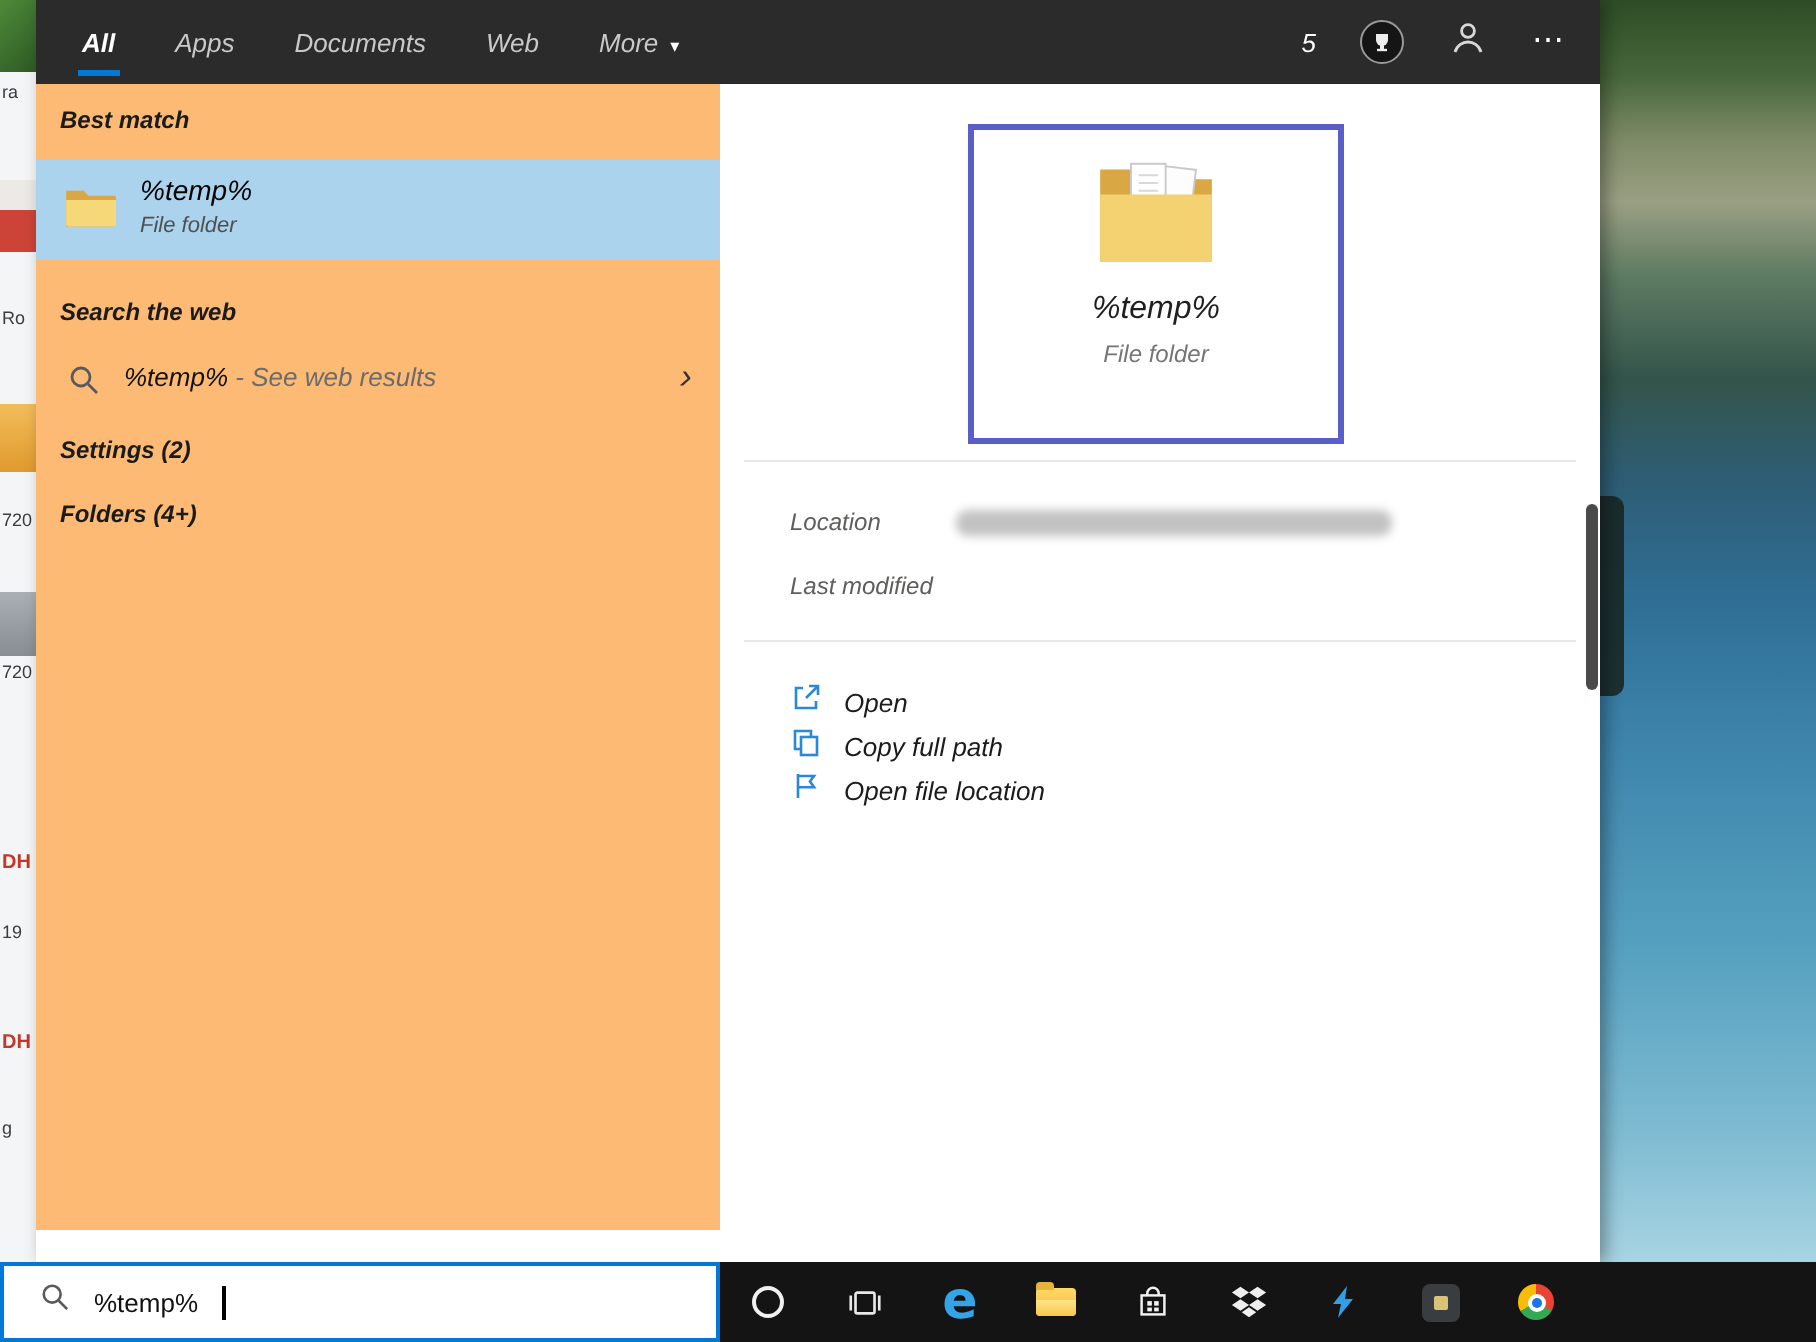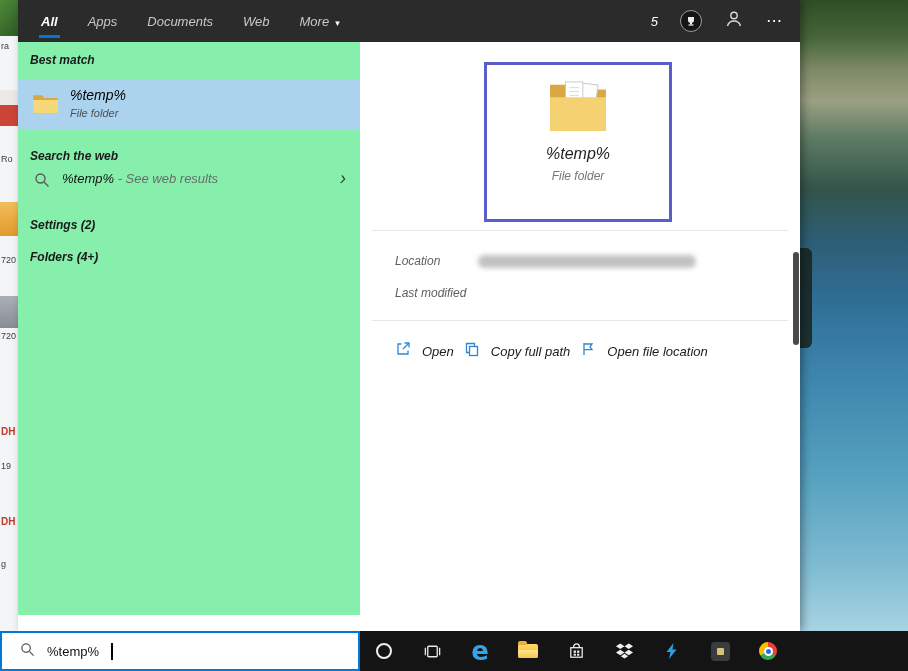--- a/index.html
+++ b/index.html
@@ -36,51 +36,51 @@
   .tab.active::after { content:""; position:absolute; left:-2px; right:-2px; bottom:-9px; height:3px;
     background:var(--accent,#0078d7); }
   .tab .caret { margin-left:6px; font-size:9px; color:#fff; }
   .topbar-right { margin-left:auto; display:flex; align-items:center; gap:22px; padding-right:18px; }
   .count { font-size:13px; color:#fff; }
   .rewards { width:22px; height:22px; border-radius:50%; background:#151515; border:1.5px solid #9a9a9a;
     display:flex; align-items:center; justify-content:center; }
   .dots { color:#fff; font-size:16px; line-height:1; }
 
   
-  .left-panel { position:absolute; left:0; top:42px; width:342px; height:573px; background:#86efac; }
+  .left-panel { position:absolute; left:0; top:42px; width:342px; height:573px; background:#fdba74; }
   .group-header { position:absolute; left:12px; font-size:12px; font-weight:700; color:#1b1b1b; }
   .gh-best { top:11px; }
   .gh-web { top:107px; }
   .gh-settings { top:176px; }
   .gh-folders { top:208px; }
   .best-match { position:absolute; left:0; top:38px; width:342px; height:50px;
     background:var(--selection,#abd3ee); cursor:default; }
   .best-match .folder-sm { position:absolute; left:14px; top:13px; }
   .bm-title { position:absolute; left:52px; top:7px; font-size:14px; color:#000; }
   .bm-sub { position:absolute; left:52px; top:27px; font-size:11px; color:#4f4f4f; }
-  .web-row { position:absolute; left:0; top:119px; width:342px; height:38px;text-align:right; }
+  .web-row { position:absolute; left:0; top:129px; width:342px; height:38px;text-align:right; }
   .web-row .mag { position:absolute; left:16px; top:11px; }
   .web-text { position:absolute; left:44px; top:10px; font-size:13px; color:#111; }
   .web-text .hint { color:#6b6b6b; }
   .web-row .chev { position:absolute; right:14px; top:7px; font-size:18px; color:#333; }
 
   
   .right-panel { position:absolute; left:342px; top:42px; width:440px; height:589px; background:#fff; }
   .preview-box { position:absolute; left:124px; top:20px; width:188px; height:160px;
     border:3px solid var(--preview-border,#5a5ec8); background:#fff;
     display:flex; flex-direction:column; align-items:center; padding-top:14px; }
   .pv-title { margin-top:10px; font-size:16px; color:#1f1f1f; }
   .pv-sub { margin-top:6px; font-size:12px; color:#767676; }
   .divider { position:absolute; left:12px; width:416px; height:1px; background:#e8e8e8; }
   .d1 { top:188px; } .d2 { top:278px; }
   .info-label { position:absolute; font-size:12px; color:#605e5c; }
   .il-1 { left:35px; top:212px; } .il-2 { left:35px; top:244px; }
   .blur-value { position:absolute; left:118px; top:213px; width:218px; height:13px;
     background:#c2c2c2; border-radius:6px; filter:blur(2.5px); }
-  .actions { position:absolute; left:35px; top:298px; display:flex; flex-direction:row; gap:10px;justify-content:flex-end; }
+  .actions { position:absolute; left:35px; top:298px; display:flex; flex-direction:column; gap:0;justify-content:flex-end; }
   .action { display:flex; align-items:center; gap:11px; height:22px; cursor:default; }
   .action svg { color:var(--action-icon,#2b88d8); }
   .action .a-label { font-size:13px; color:#1b1b1b; }
   .scroll-thumb { position:absolute; left:433px; top:210px; width:6px; height:93px;
     background:#4a4a4a; border-radius:3px; }
 
   
   .taskbar { position:absolute; left:0; top:631px; width:908px; height:40px; background:#141414; display:flex; }
   .tb-search { width:360px; height:40px; background:#fff; border:2px solid var(--accent,#0078d7);
     display:flex; align-items:center; padding-left:18px; gap:12px; }

